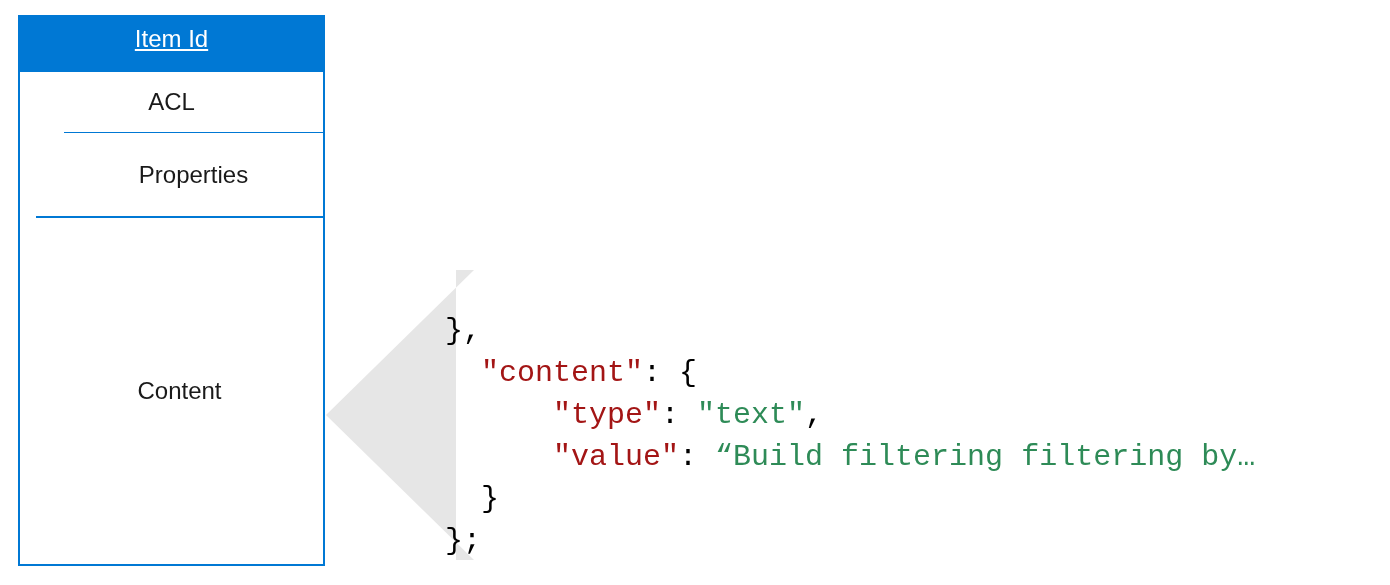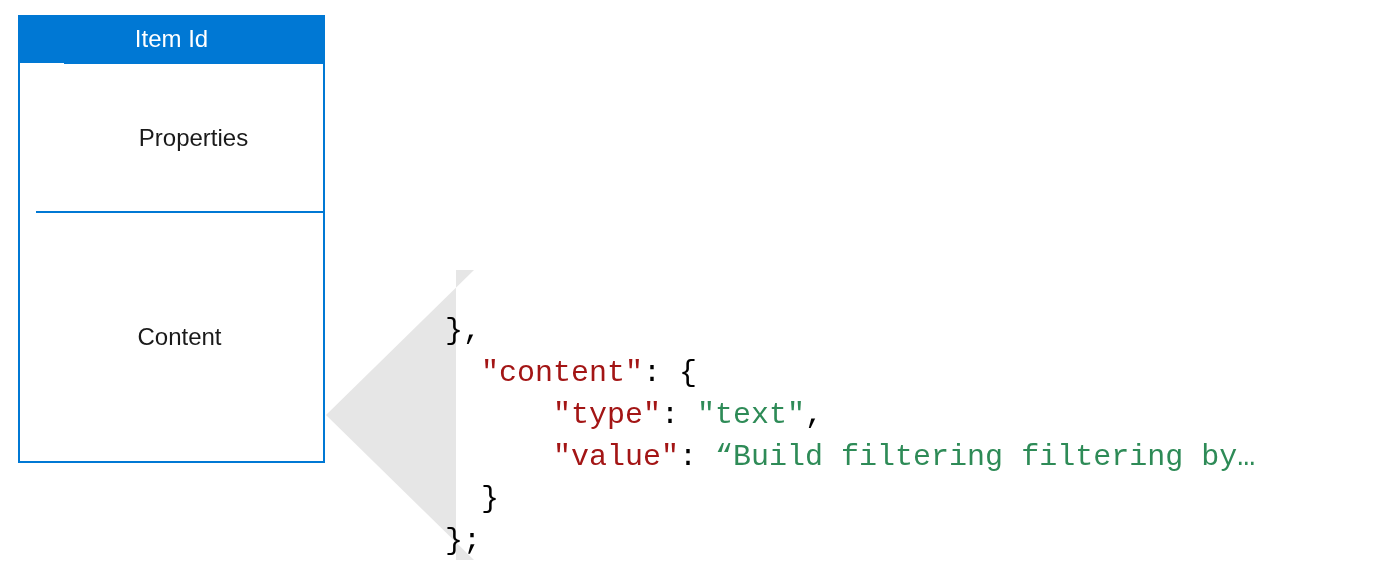--- a/index.html
+++ b/index.html
@@ -17,35 +17,36 @@
     top: 15px;
     width: 307px;
     border: 2px solid #0078d4;
     background: #ffffff;
   }
   .panel-header {
     background: #0078d4;
     color: #ffffff;
     font-size: 24px;
     text-align: center;
-    padding: 8px 0 10px 0;
+    padding: 8px 0 19px 0;
     font-weight: 400;
+    text-decoration: underline;
   }
   .panel-cell {
     text-align: center;
     font-size: 24px;
     color: #1a1a1a;
     border-top: 1px solid #0078d4;
     display: flex;
     align-items: center;
     justify-content: center;
   }
   .cell-acl     { height: 60px;  border-top: none; }
-  .cell-props   { height: 148px; margin-left: 44px; }
-  .cell-content { height: 250px; border-top: 2px solid #0078d4; margin-left: 16px; }
+  .cell-props   { height: 84px; margin-left: 44px; }
+  .cell-content { height: 348px; border-top: 2px solid #0078d4; margin-left: 16px; }
 
   
   .callout {
     position: absolute;
     left: 326px;
     top: 270px;
     width: 148px;
     height: 290px;
     pointer-events: none;
   }
@@ -62,20 +63,21 @@
   }
   .k  { color: #A31515; }  
   .s  { color: #2E8B57; }  
   .p  { color: #000000; }  
 </style>
 </head>
 <body>
 
 <div class="panel">
   <div class="panel-header">Item Id</div>
+  <div class="panel-cell cell-acl">ACL</div>
   <div class="panel-cell cell-props">Properties</div>
   <div class="panel-cell cell-content">Content</div>
 </div>
 
 <svg class="callout" viewBox="0 0 148 290" preserveAspectRatio="none">
   <polygon points="0,145 148,0 130,0 130,290 148,290" fill="#e6e6e6"></polygon>
 </svg>
 
 <div class="code"><span class="p">},</span>
   <span class="k">"content"</span><span class="p">: {</span>

